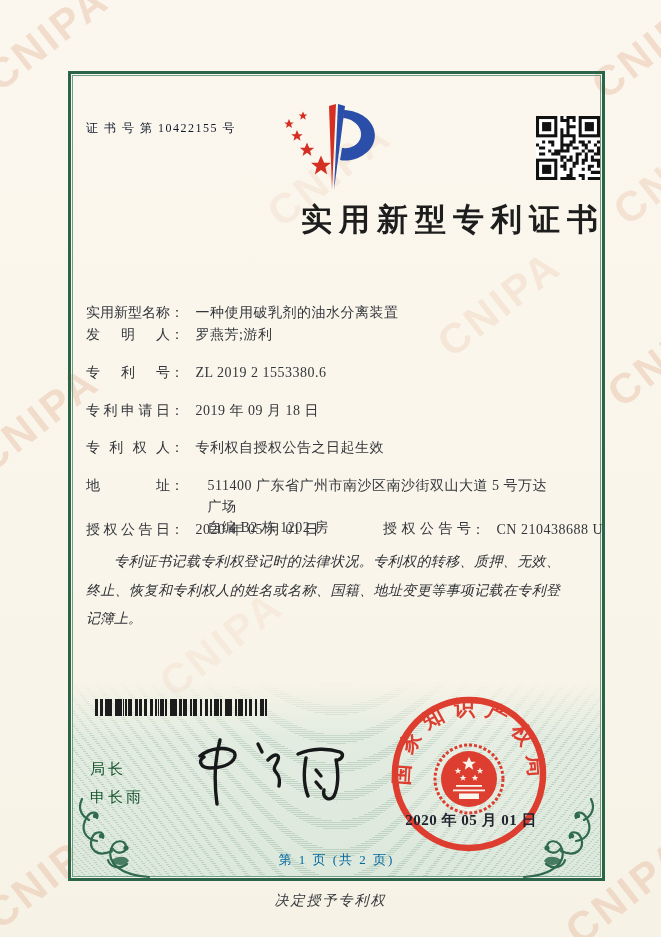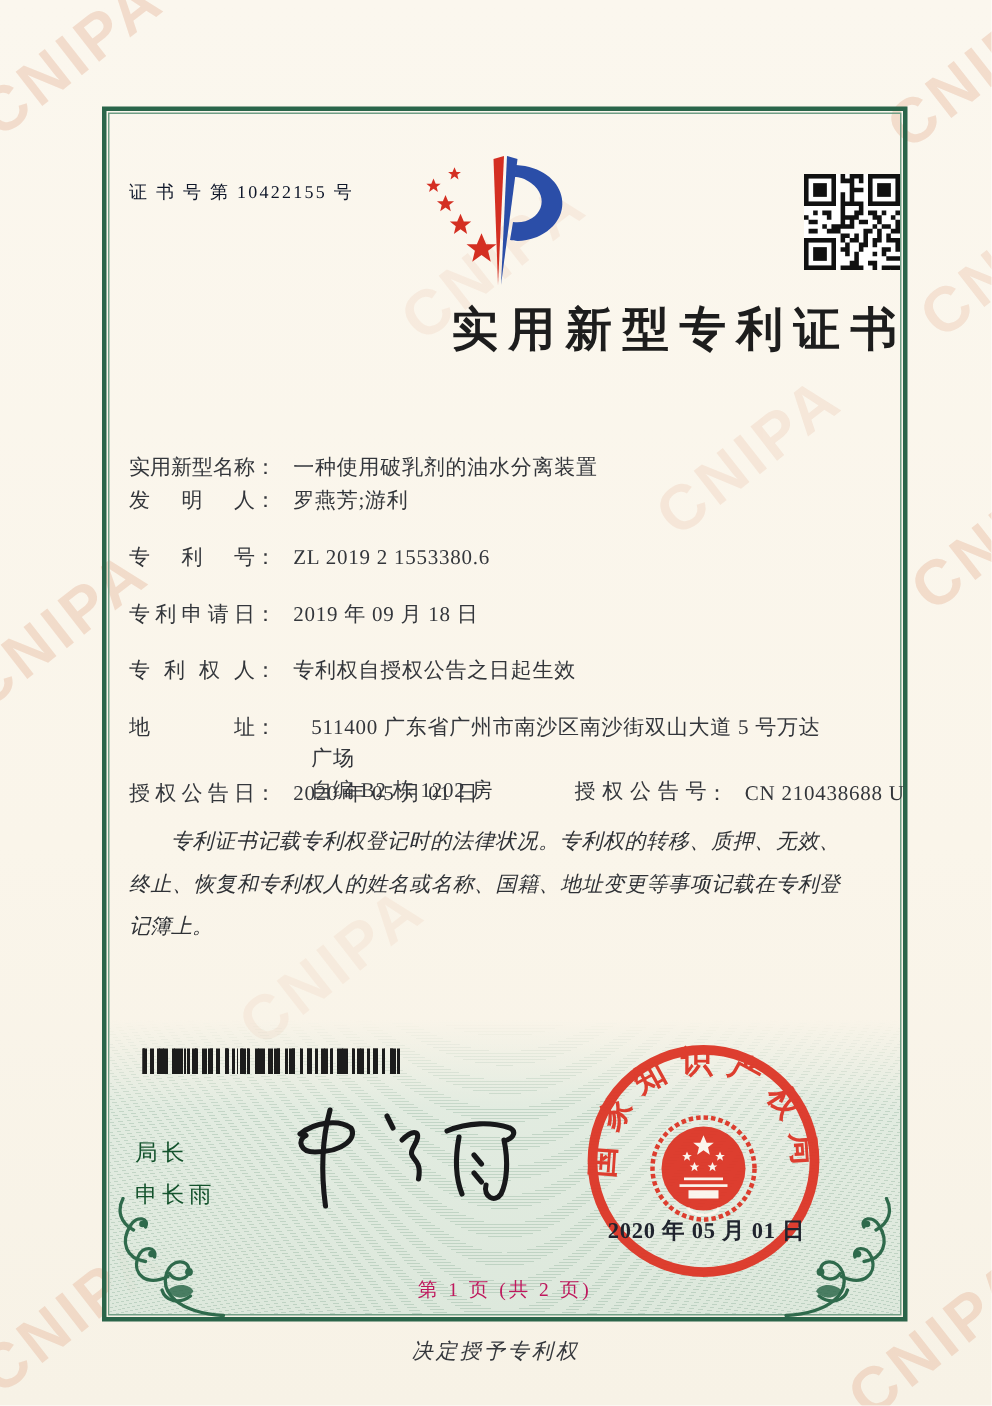--- a/index.html
+++ b/index.html
@@ -71,21 +71,21 @@
     font-size:15px;letter-spacing:3px;color:#14532d;line-height:28px;
   }
   .signature{position:absolute;left:186px;top:730px;}
   .seal{position:absolute;left:388px;top:693px;opacity:.95;}
   .seal-date{
     position:absolute;left:396px;top:811px;width:150px;text-align:center;
     font-size:15px;letter-spacing:.5px;color:#20242e;font-weight:600;z-index:5;
   }
   .page-info{
     position:absolute;left:68px;top:851px;width:537px;text-align:center;
-    font-size:13px;letter-spacing:2px;color:#be185d;
+    font-size:13px;letter-spacing:2px;color:#0369a1;
   }
   .cont-note{
     position:absolute;left:0;top:892px;width:661px;text-align:center;
     font-size:14px;font-style:italic;letter-spacing:2px;color:#34373c;
   }
 </style>
 </head>
 <body>
 
 <div class="wm" style="left:-24px;top:14px;">CNIPA</div>

